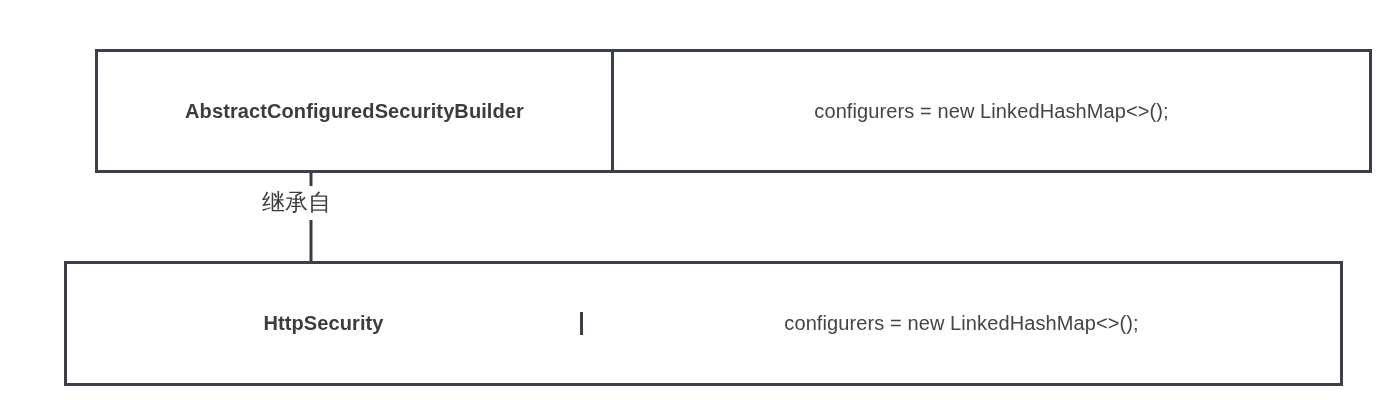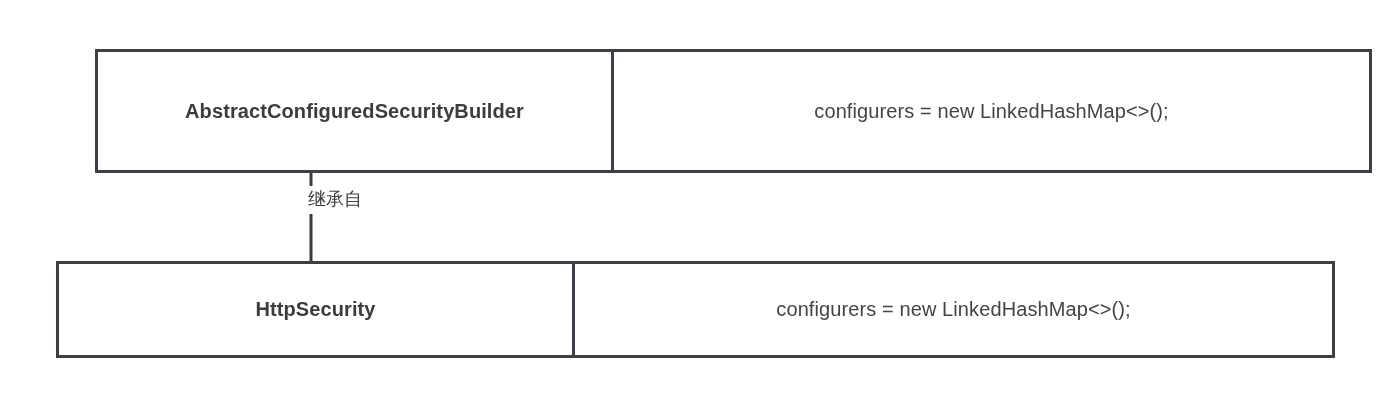--- a/index.html
+++ b/index.html
@@ -35,24 +35,25 @@
 
   .class-box.parent {
     left: 52px;
     top: 49px;
     width: 1277px;
     height: 124px;
     margin-left: 43px;
   }
 
   .class-box.child {
-    left: 56px;
+    left: 64px;
     top: 261px;
     width: 1279px;
-    height: 97px;
+    height: 125px;
+    align-items: center;
   }
 
   .class-name-cell {
     width: 516px;
     flex: 0 0 516px;
     border-right: 3px solid #3a3f4a;
     display: flex;
     align-items: center;
     justify-content: center;
     box-sizing: border-box;
@@ -94,22 +95,22 @@
 
   .connector svg {
     display: block;
   }
 
   .connector-label {
     position: absolute;
     left: 258px;
     top: 186px;
     width: 108px;
-    text-align: right;
-    font-size: 18px;
+    text-align: left;
+    font-size: 23px;
     color: #3c3c3c;
     background: #ffffff;
     padding: 3px 4px;
     box-sizing: border-box;
     z-index: 2;
     white-space: nowrap;
     line-height: 1.2;
   }
 </style>
 </head>

